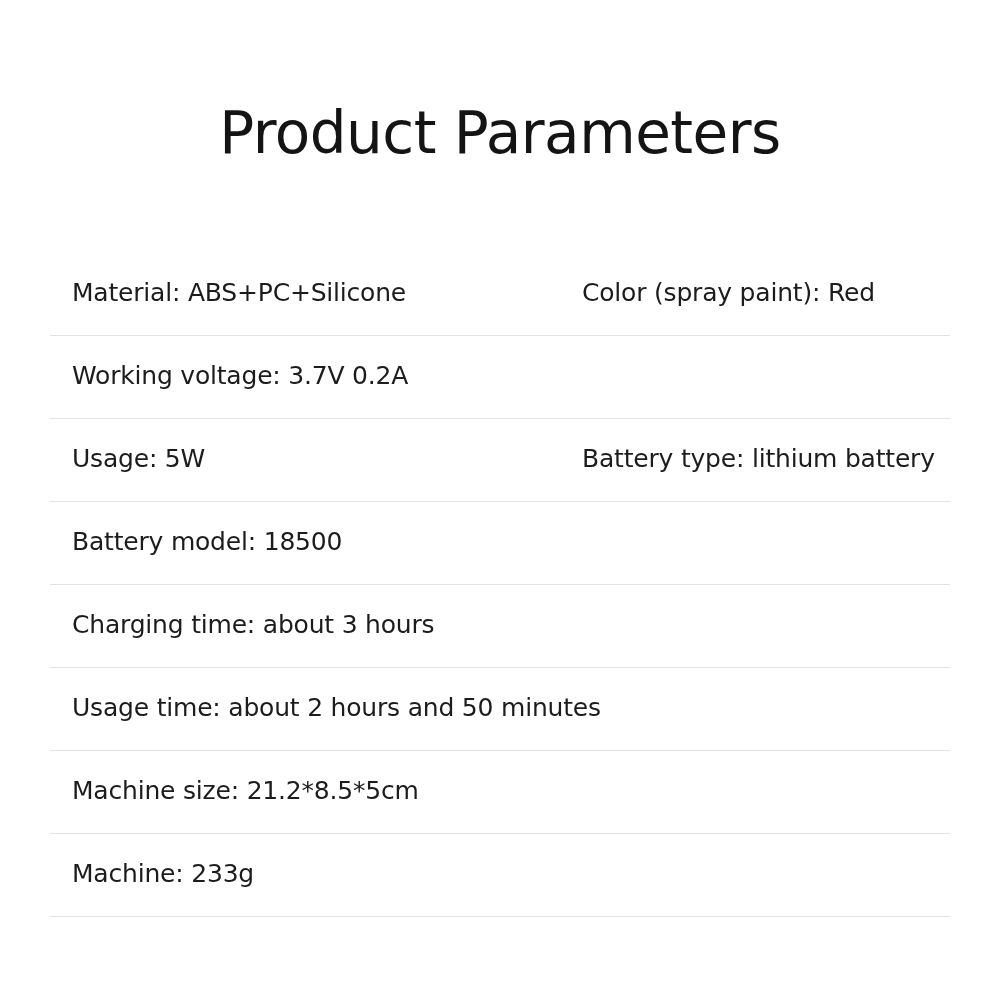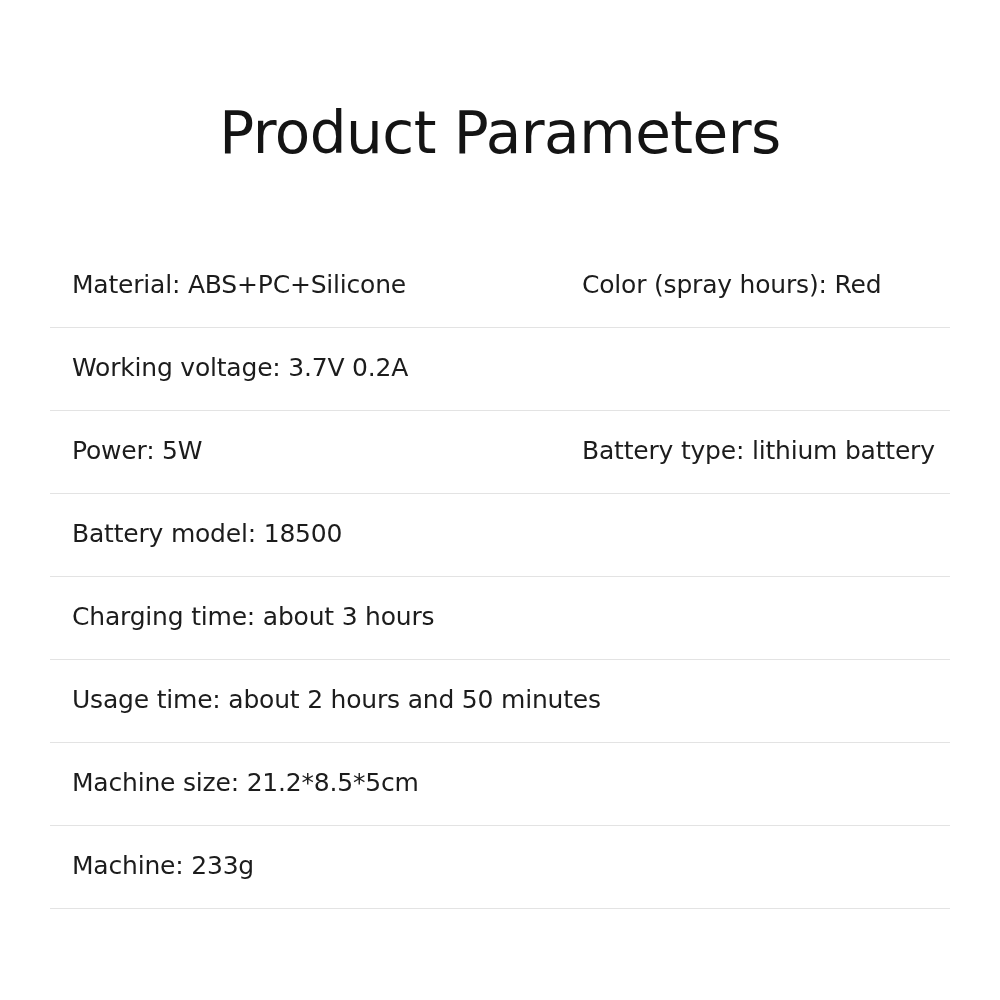--- a/index.html
+++ b/index.html
@@ -24,21 +24,21 @@
     text-align: center;
     font-size: 58px;
     font-weight: 400;
     letter-spacing: -0.5px;
     color: #141414;
     margin: 0;
     padding-top: 100px;
     line-height: 1.15;
   }
   .spec-table {
-    margin: 8px auto;
+    margin: 16px auto;
     padding-top: 70px;
     width: 900px;
     box-sizing: border-box;
   }
   .spec-row {
     display: flex;
     align-items: center;
     border-bottom: 1px solid #e3e3e3;
     min-height: 83px;
     box-sizing: border-box;
@@ -74,29 +74,29 @@
 </head>
 <body>
 
 <div class="page">
   <h1 class="title">Product Parameters</h1>
 
   <div class="spec-table">
 
     <div class="spec-row first">
       <div class="cell left">Material: ABS+PC+Silicone</div>
-      <div class="cell right">Color (spray hours): Red</div>
+      <div class="cell right">Color (spray paint): Red</div>
     </div>
 
     <div class="spec-row">
       <div class="cell right">Working voltage: 3.7V 0.2A</div>
     </div>
 
     <div class="spec-row">
-      <div class="cell left">Power: 5W</div>
+      <div class="cell left">Usage: 5W</div>
       <div class="cell right">Battery type: lithium battery</div>
     </div>
 
     <div class="spec-row">
       <div class="cell left">Battery model: 18500</div>
     </div>
 
     <div class="spec-row">
       <div class="cell full">Charging time: about 3 hours</div>
     </div>

